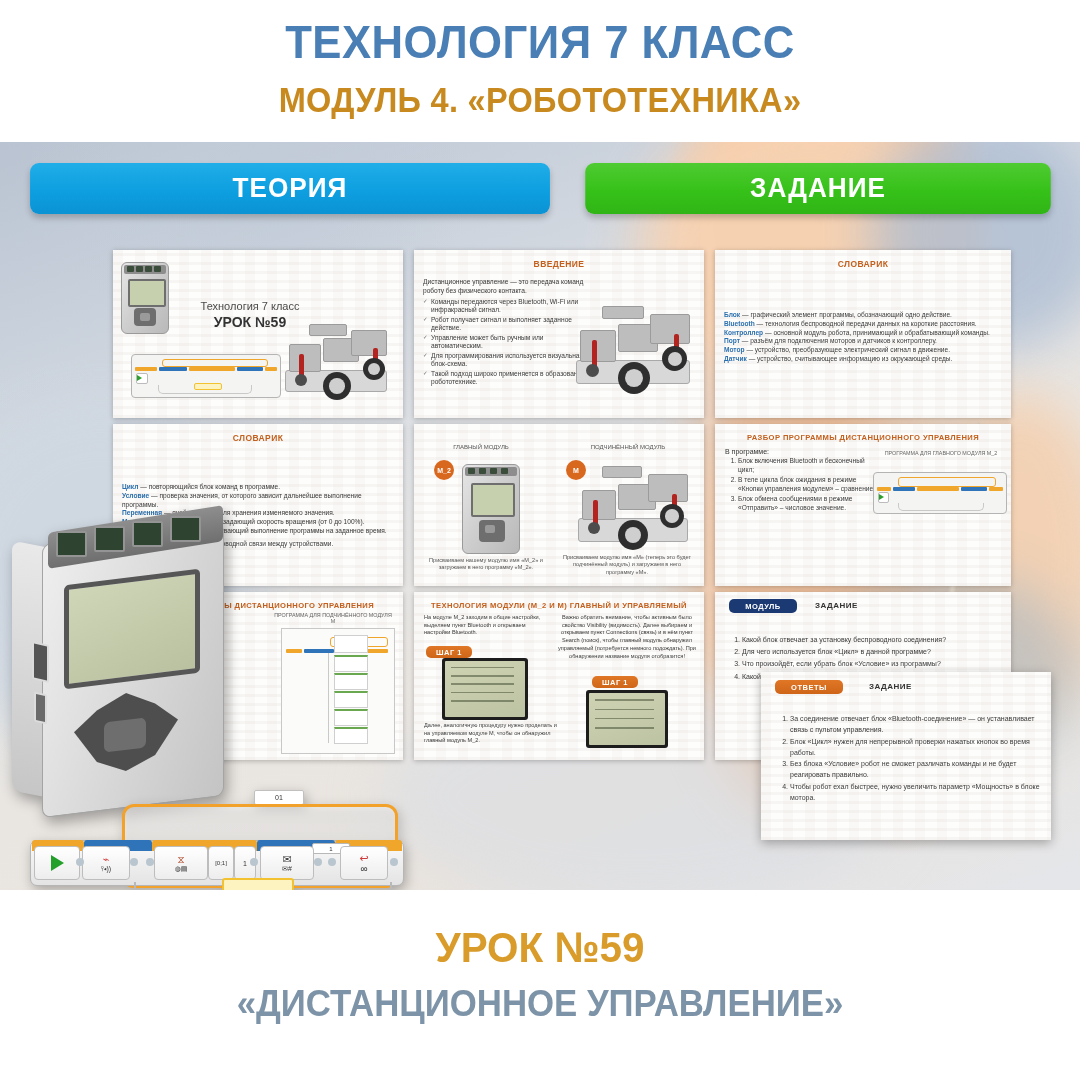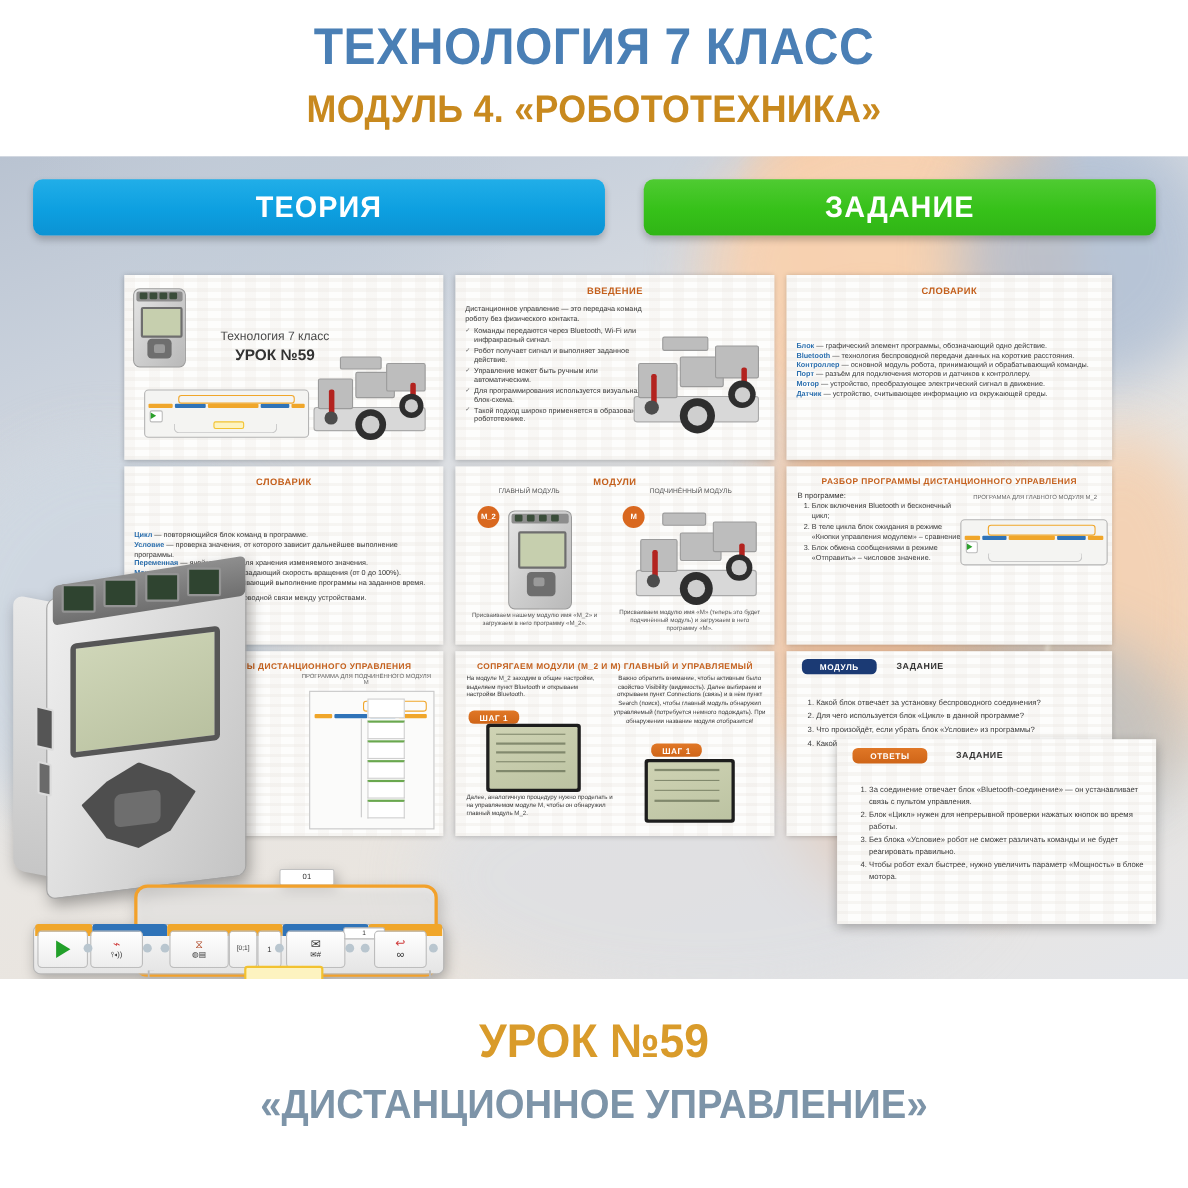--- a/index.html
+++ b/index.html
@@ -310,21 +310,20 @@
           <div><span class="kwb">Переменная</span> <span>— ячейка памяти для хранения изменяемого значения.</span></div>
           <div><span class="kwb">Мощность</span> <span>— параметр мотора, задающий скорость вращения (от 0 до 100%).</span></div>
           <div><span class="kwb">Задержка</span> <span>— блок, приостанавливающий выполнение программы на заданное время.</span></div>
           <div style="margin-top:4px;"><span class="kwb">Соединение</span> <span>— связь при беспроводной связи между устройствами.</span></div>
         </div>
       </div>
     </div>
 
     <div class="card r2 c2">
       <div class="card-inner">
-        <div class="sl-title">МОДУЛИ</div>
         <div style="position:absolute;left:12px;top:20px;width:110px;text-align:center;font-size:6px;color:#555;">ГЛАВНЫЙ МОДУЛЬ</div>
         <div style="position:absolute;left:148px;top:20px;width:132px;text-align:center;font-size:6px;color:#555;">ПОДЧИНЁННЫЙ МОДУЛЬ</div>
 
         <div class="circ" style="left:20px;top:36px;width:20px;height:20px;">M_2</div>
         <div class="circ" style="left:152px;top:36px;width:20px;height:20px;">M</div>
 
         <div class="brick-mini" style="left:48px;top:40px;width:58px;height:90px;">
           <div class="bm-body"></div>
           <div class="bm-top" style="width:52px;"></div>
           <div class="bm-port" style="left:6px"></div>
@@ -405,21 +404,21 @@
           <div style="position:absolute;left:52px;top:62px;width:32px;height:14px;background:#fff;border:1px solid #cfcfcf;border-top:2px solid #6aa84f;"></div>
           <div style="position:absolute;left:52px;top:80px;width:32px;height:14px;background:#fff;border:1px solid #cfcfcf;border-top:2px solid #6aa84f;"></div>
           <div style="position:absolute;left:52px;top:98px;width:32px;height:14px;background:#fff;border:1px solid #cfcfcf;border-top:2px solid #6aa84f;"></div>
           <div style="position:absolute;left:46px;top:24px;width:1px;height:90px;background:#c9c9c9;"></div>
         </div>
       </div>
     </div>
 
     <div class="card r3 c2">
       <div class="card-inner">
-        <div class="sl-title" style="font-size:7.6px;">СОПРЯГАЕМ МОДУЛИ (M_2 И M) ГЛАВНЫЙ И УПРАВЛЯЕМЫЙ</div>
+        <div class="sl-title" style="font-size:7.6px;">ТЕХНОЛОГИЯ МОДУЛИ (M_2 И M) ГЛАВНЫЙ И УПРАВЛЯЕМЫЙ</div>
         <div style="position:absolute;left:10px;top:22px;width:128px;font-size:5.6px;line-height:1.38;color:#3a3a3a;">На модуле M_2 заходим в общие настройки, выделяем пункт Bluetooth и открываем настройки Bluetooth.</div>
         <div style="position:absolute;left:144px;top:22px;width:138px;font-size:5.6px;line-height:1.38;color:#3a3a3a;text-align:center;">Важно обратить внимание, чтобы активным было свойство Visibility (видимость). Далее выбираем и открываем пункт Connections (связь) и в нём пункт Search (поиск), чтобы главный модуль обнаружил управляемый (потребуется немного подождать). При обнаружении название модуля отобразится!</div>
 
         <div class="badge badge-orange" style="position:absolute;left:12px;top:54px;width:46px;height:12px;">
           <span>ШАГ 1</span>
         </div>
         <div class="badge badge-orange" style="position:absolute;left:178px;top:84px;width:46px;height:12px;">
           <span>ШАГ 1</span>
         </div>
 

